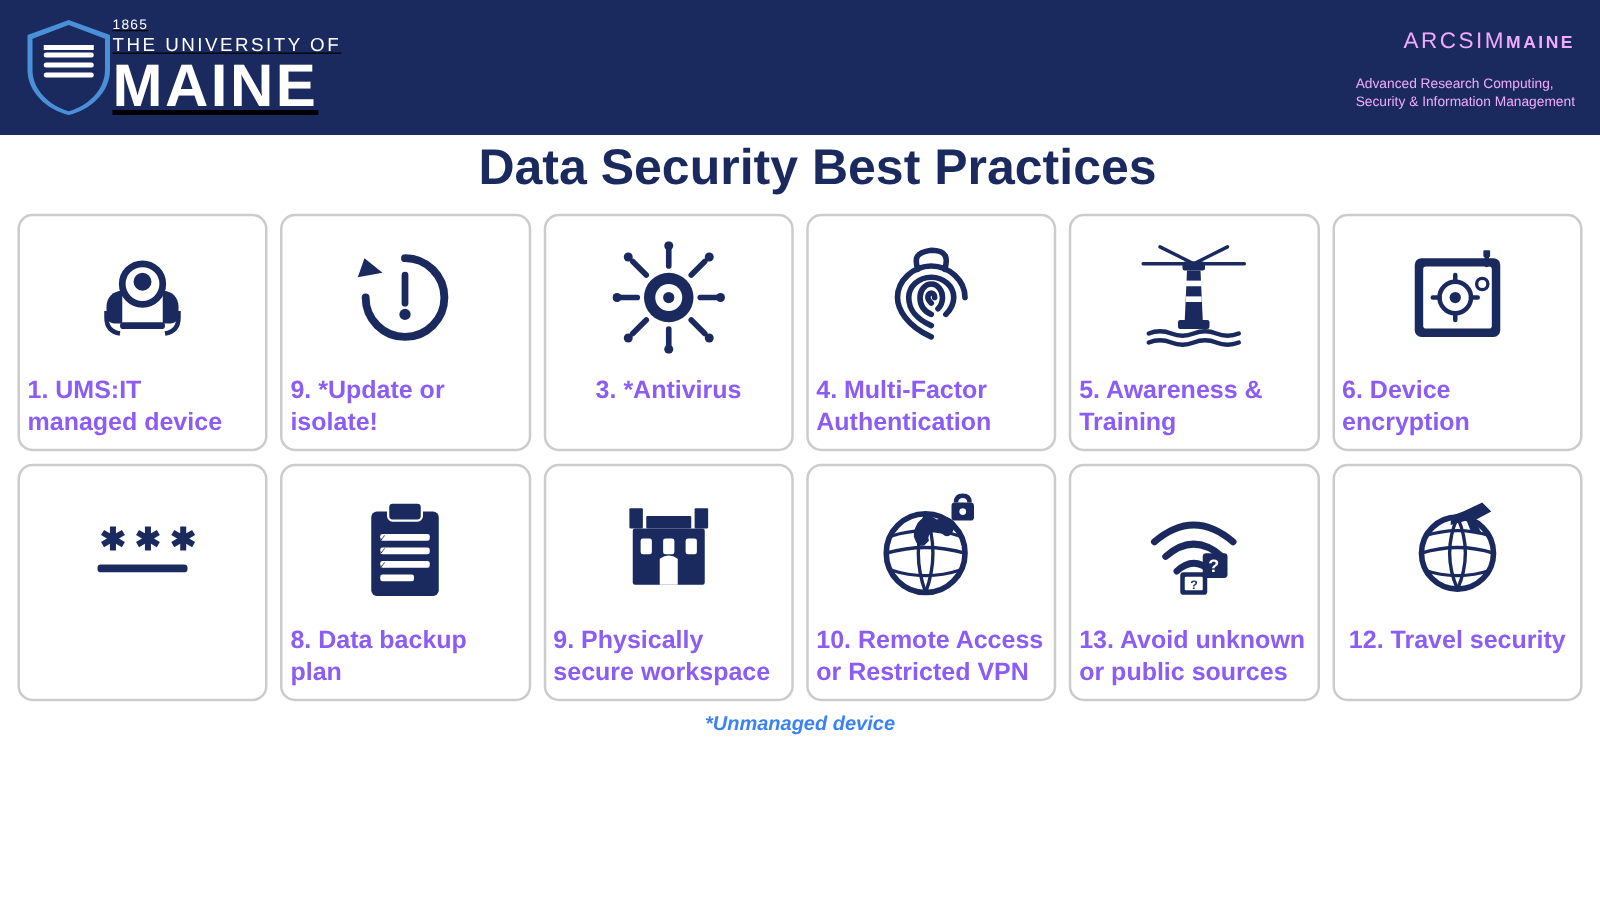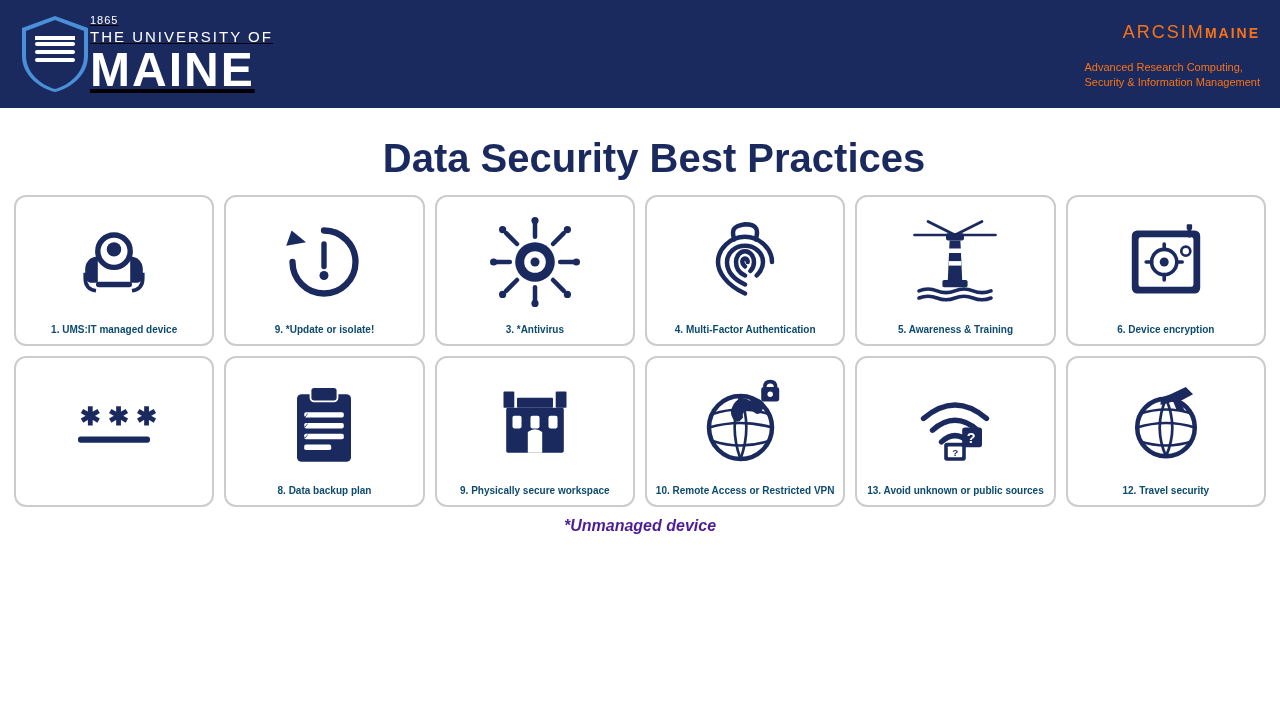--- a/index.html
+++ b/index.html
@@ -41,41 +41,41 @@
       letter-spacing: 2px;
     }
     .university-text .maine {
       font-size: 48px;
       font-weight: 900;
       letter-spacing: 2px;
       line-height: 1;
     }
     .logo-right {
       text-align: right;
-      color: #f97316;
+      color: #f0abfc;
     }
     .logo-right .arcsim {
       font-size: 42px;
       font-weight: 900;
       letter-spacing: 2px;
       line-height: 1;
     }
     .logo-right .arcsim span {
       font-size: 18px;
       font-weight: normal;
       vertical-align: super;
     }
     .logo-right .subtitle {
       font-size: 11px;
       line-height: 1.4;
       text-align: left;
     }
     .page-title {
       text-align: center;
-      padding: 28px 0 14px;
+      padding: 4px 0 14px;
       font-size: 40px;
       font-weight: 900;
       color: #1a2a5e;
       margin-left: 28px;
     }
     .grid {
       display: grid;
       grid-template-columns: repeat(6, 1fr);
       gap: 10px;
       padding: 0 14px;
@@ -96,33 +96,32 @@
       align-items: center;
       justify-content: center;
       color: #1a2a5e;
     }
     .card-icon svg {
       width: 90px;
       height: 90px;
       fill: #1a2a5e;
     }
     .card-label {
-      text-align: center;
-      font-size: 10px;
+      font-size: 20px;
       font-weight: 700;
-      color: #0c4a6e;
+      color: #8b5cf6;
       margin-top: 6px;
       line-height: 1.3;
     }
     .footer-note {
       text-align: center;
       font-size: 16px;
       font-style: italic;
       font-weight: 700;
-      color: #4c1d95;
+      color: #3b82f6;
       margin-top: 10px;
     }
   </style>
 </head>
 <body>
 
 <header>
   <div class="logo-left">
     <svg class="shield-logo" viewBox="0 0 70 80">
       <path fill="#4a90d9" d="M35 2 L68 14 L68 42 C68 60 52 74 35 78 C18 74 2 60 2 42 L2 14 Z"></path>

